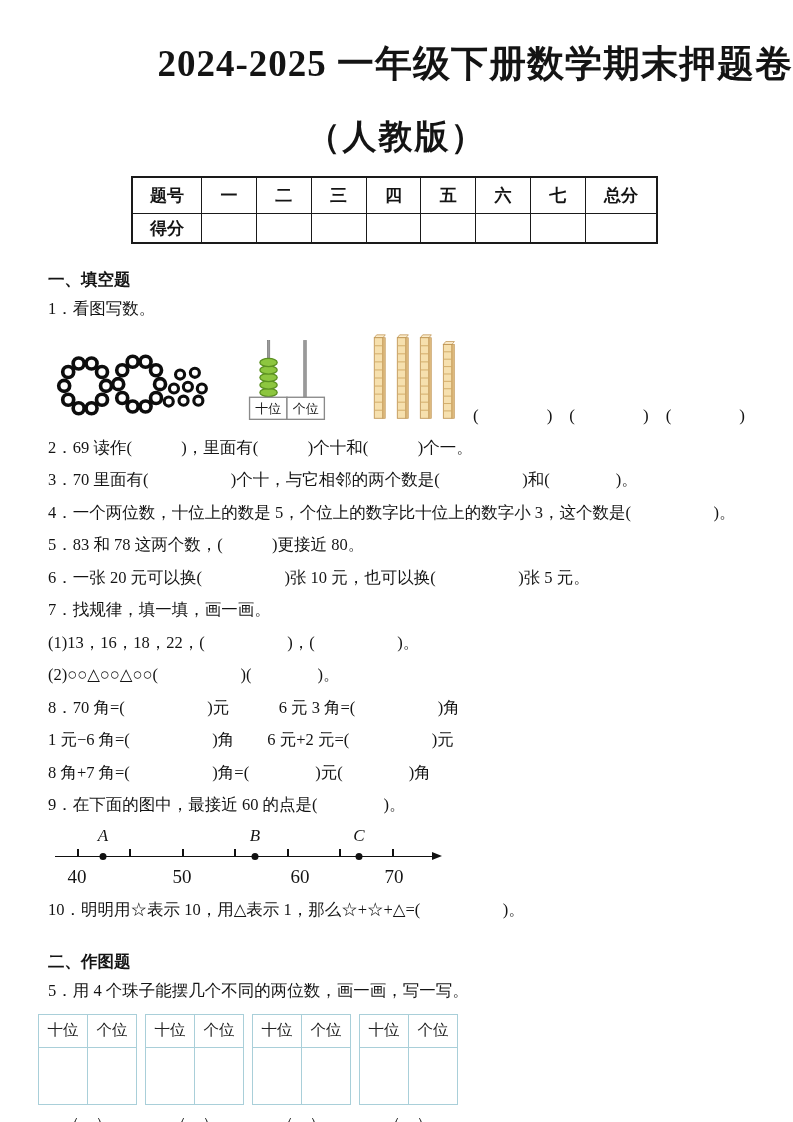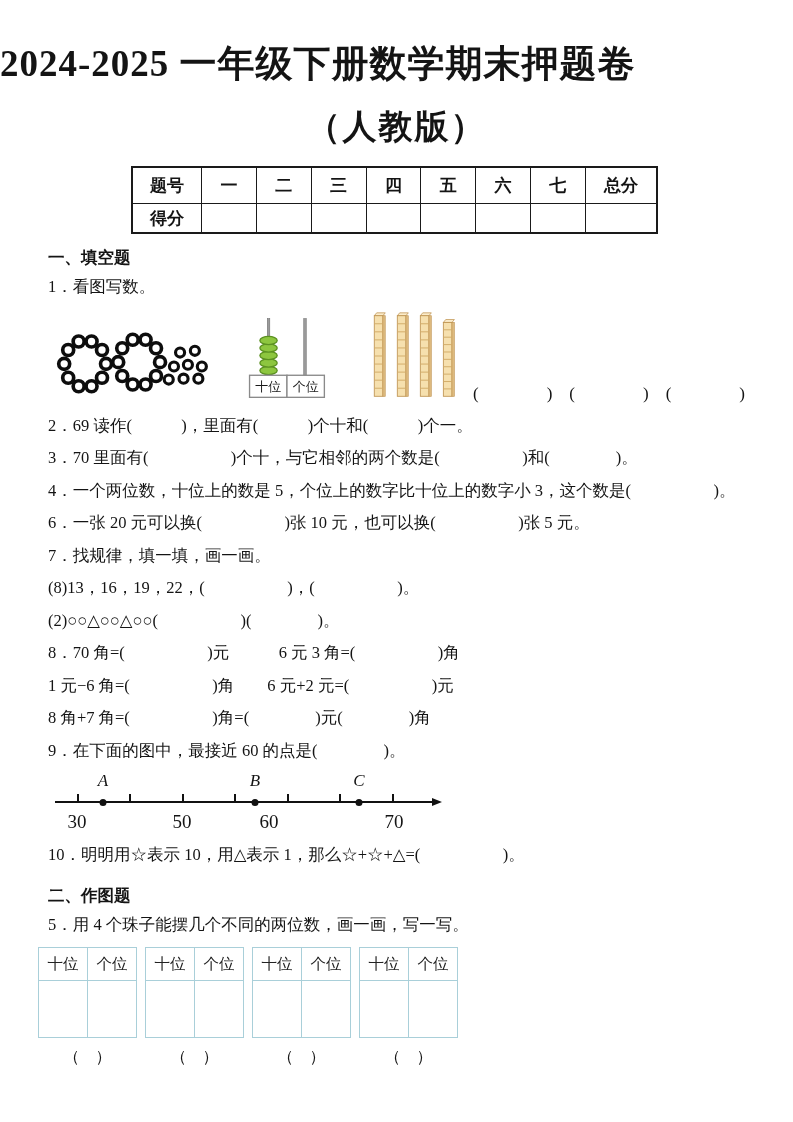--- a/index.html
+++ b/index.html
@@ -7,28 +7,28 @@
   body {
     width: 793px; height: 1122px;
     font-family: "Liberation Serif", "DejaVu Serif", serif;
     color: #141414;
     overflow: hidden;
   }
   .page { position: relative; width: 793px; height: 1122px; background: #fff; }
 
   .title1 {
     margin-top: 42px;
-    text-align: left;
+    text-align: right;
     font-size: 37px;
     font-weight: bold;
     letter-spacing: 1px;
     line-height: 1.2;
   }
   .title2 {
-    margin-top: 18px;
+    margin-top: 28px;
     text-align: center;
     font-size: 34px;
     font-weight: bold;
     letter-spacing: 2px;
   }
 
   table.score-table {
     margin: 16px 0 0 131px;
     width: 527px;
     border-collapse: collapse;
@@ -43,21 +43,21 @@
     padding: 0;
   }
   table.score-table tr.hdr td { height: 36px; }
   table.score-table tr.score td { height: 30px; }
 
   .content { padding: 0 48px; }
 
   .sec-heading {
     font-size: 16.5px;
     font-weight: bold;
-    margin-top: 11px;
+    margin-top: 23px;
     line-height: 26px;
   }
   .q {
     font-size: 16.5px;
     line-height: 32.5px;
     white-space: pre-wrap;
   }
 
   .figure-row {
     display: flex;
@@ -282,23 +282,24 @@
           </g>
         </g>
       </svg>
 
       <span class="q1-blanks">(　　　　)　(　　　　)　(　　　　)</span>
     </div>
 
     <div class="q">2．69 读作(　　　)，里面有(　　　)个十和(　　　)个一。</div>
     <div class="q">3．70 里面有(　　　　　)个十，与它相邻的两个数是(　　　　　)和(　　　　)。</div>
     <div class="q">4．一个两位数，十位上的数是 5，个位上的数字比十位上的数字小 3，这个数是(　　　　　)。</div>
+    <div class="q">5．83 和 78 这两个数，(　　　)更接近 80。</div>
     <div class="q">6．一张 20 元可以换(　　　　　)张 10 元，也可以换(　　　　　)张 5 元。</div>
     <div class="q">7．找规律，填一填，画一画。</div>
-    <div class="q">(8)13，16，19，22，(　　　　　)，(　　　　　)。</div>
+    <div class="q">(1)13，16，18，22，(　　　　　)，(　　　　　)。</div>
     <div class="q">(2)○○△○○△○○(　　　　　)(　　　　)。</div>
     <div class="q">8．70 角=(　　　　　)元　　　6 元 3 角=(　　　　　)角</div>
     <div class="q">1 元−6 角=(　　　　　)角　　6 元+2 元=(　　　　　)元</div>
     <div class="q">8 角+7 角=(　　　　　)角=(　　　　)元(　　　　)角</div>
     <div class="q">9．在下面的图中，最接近 60 的点是(　　　　)。</div>
 
     <div class="numberline">
       <span class="nl-letter" style="left:55px">A</span>
       <span class="nl-letter" style="left:207px">B</span>
       <span class="nl-letter" style="left:311px">C</span>
@@ -311,23 +312,23 @@
         <div class="nl-tick" style="left:134px"></div>
         <div class="nl-tick" style="left:186px"></div>
         <div class="nl-tick" style="left:239px"></div>
         <div class="nl-tick" style="left:291px"></div>
         <div class="nl-tick" style="left:344px"></div>
         <div class="nl-dot" style="left:55px"></div>
         <div class="nl-dot" style="left:207px"></div>
         <div class="nl-dot" style="left:311px"></div>
       </div>
 
-      <span class="nl-num" style="left:29px">30</span>
+      <span class="nl-num" style="left:29px">40</span>
       <span class="nl-num" style="left:134px">50</span>
-      <span class="nl-num" style="left:221px">60</span>
+      <span class="nl-num" style="left:252px">60</span>
       <span class="nl-num" style="left:346px">70</span>
     </div>
 
     <div class="q">10．明明用☆表示 10，用△表示 1，那么☆+☆+△=(　　　　　)。</div>
 
     <div class="sec-heading" style="">二、作图题</div>
     <div class="q">5．用 4 个珠子能摆几个不同的两位数，画一画，写一写。</div>
 
     <div class="pv-row">
       <div class="pv-group">

